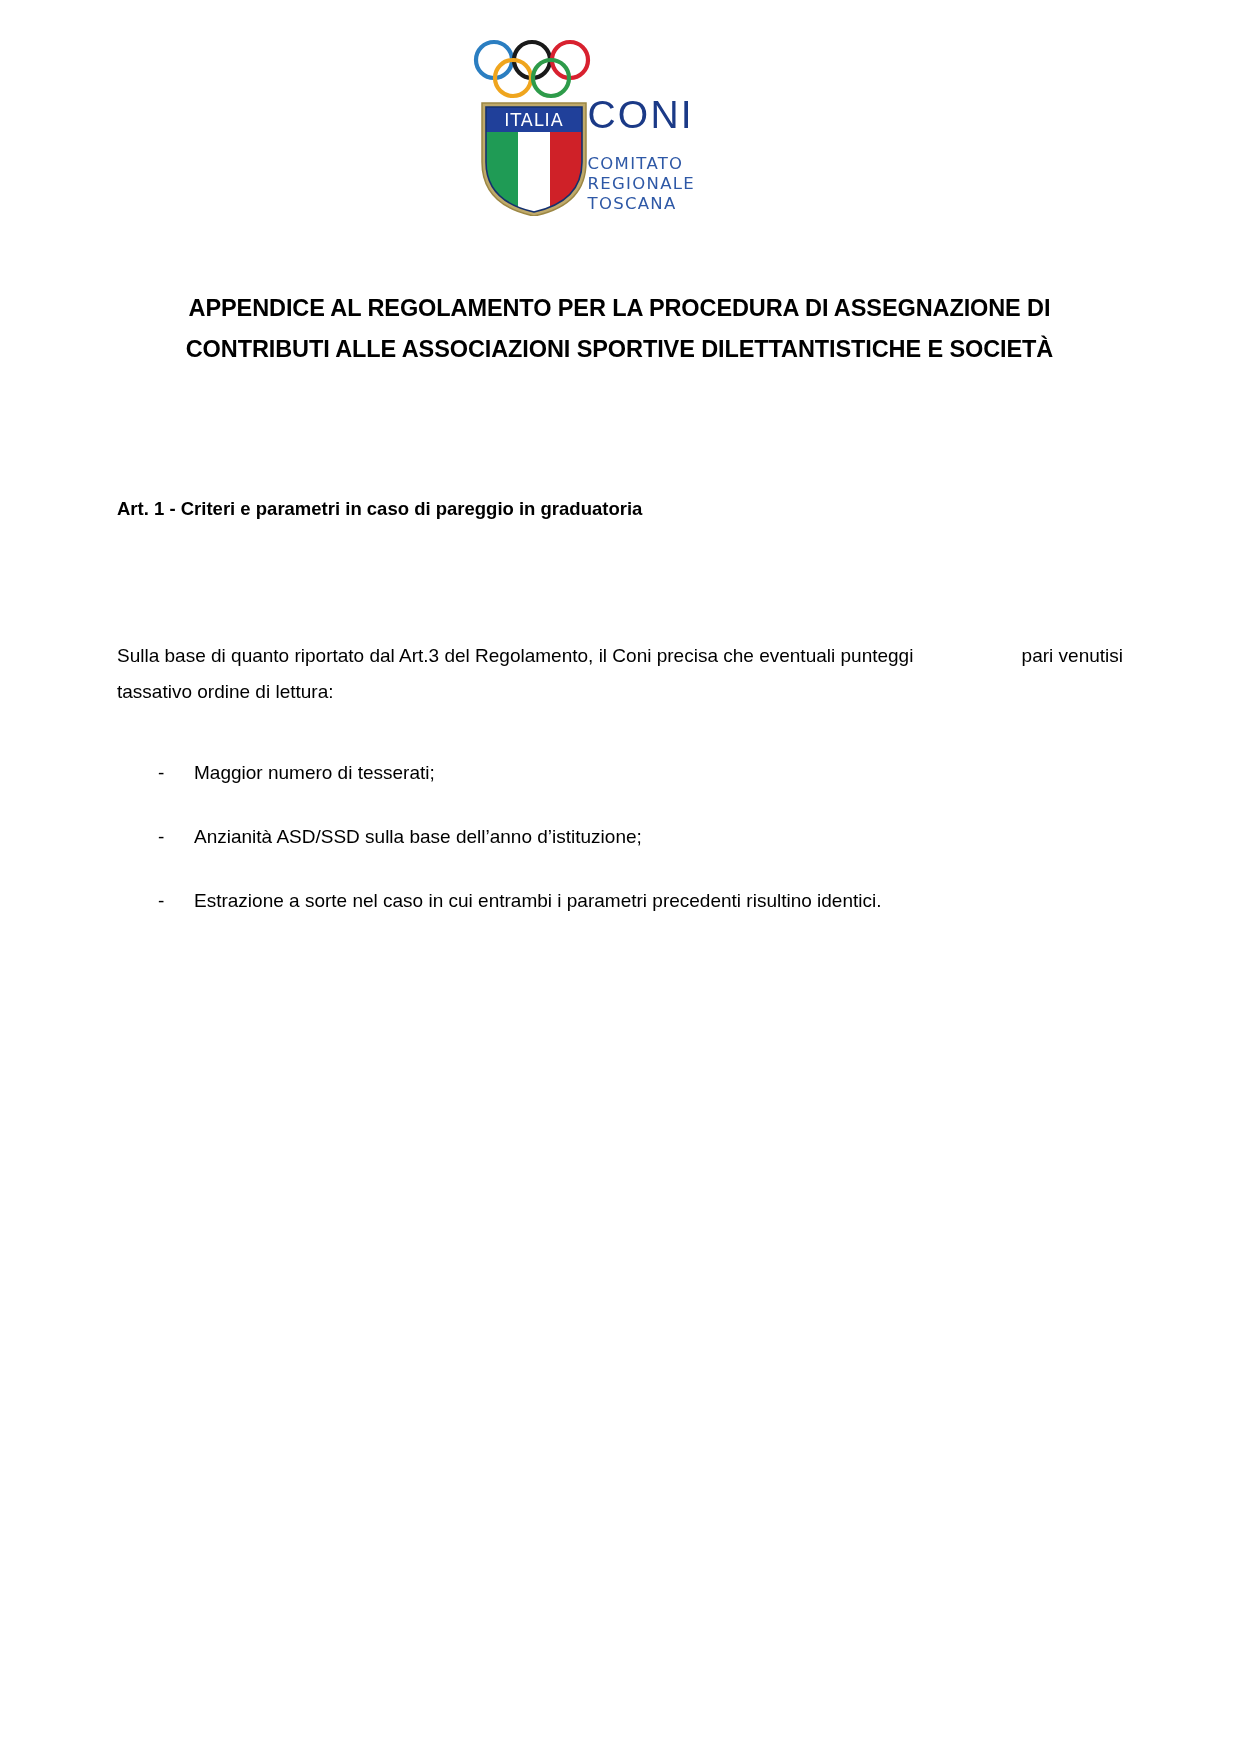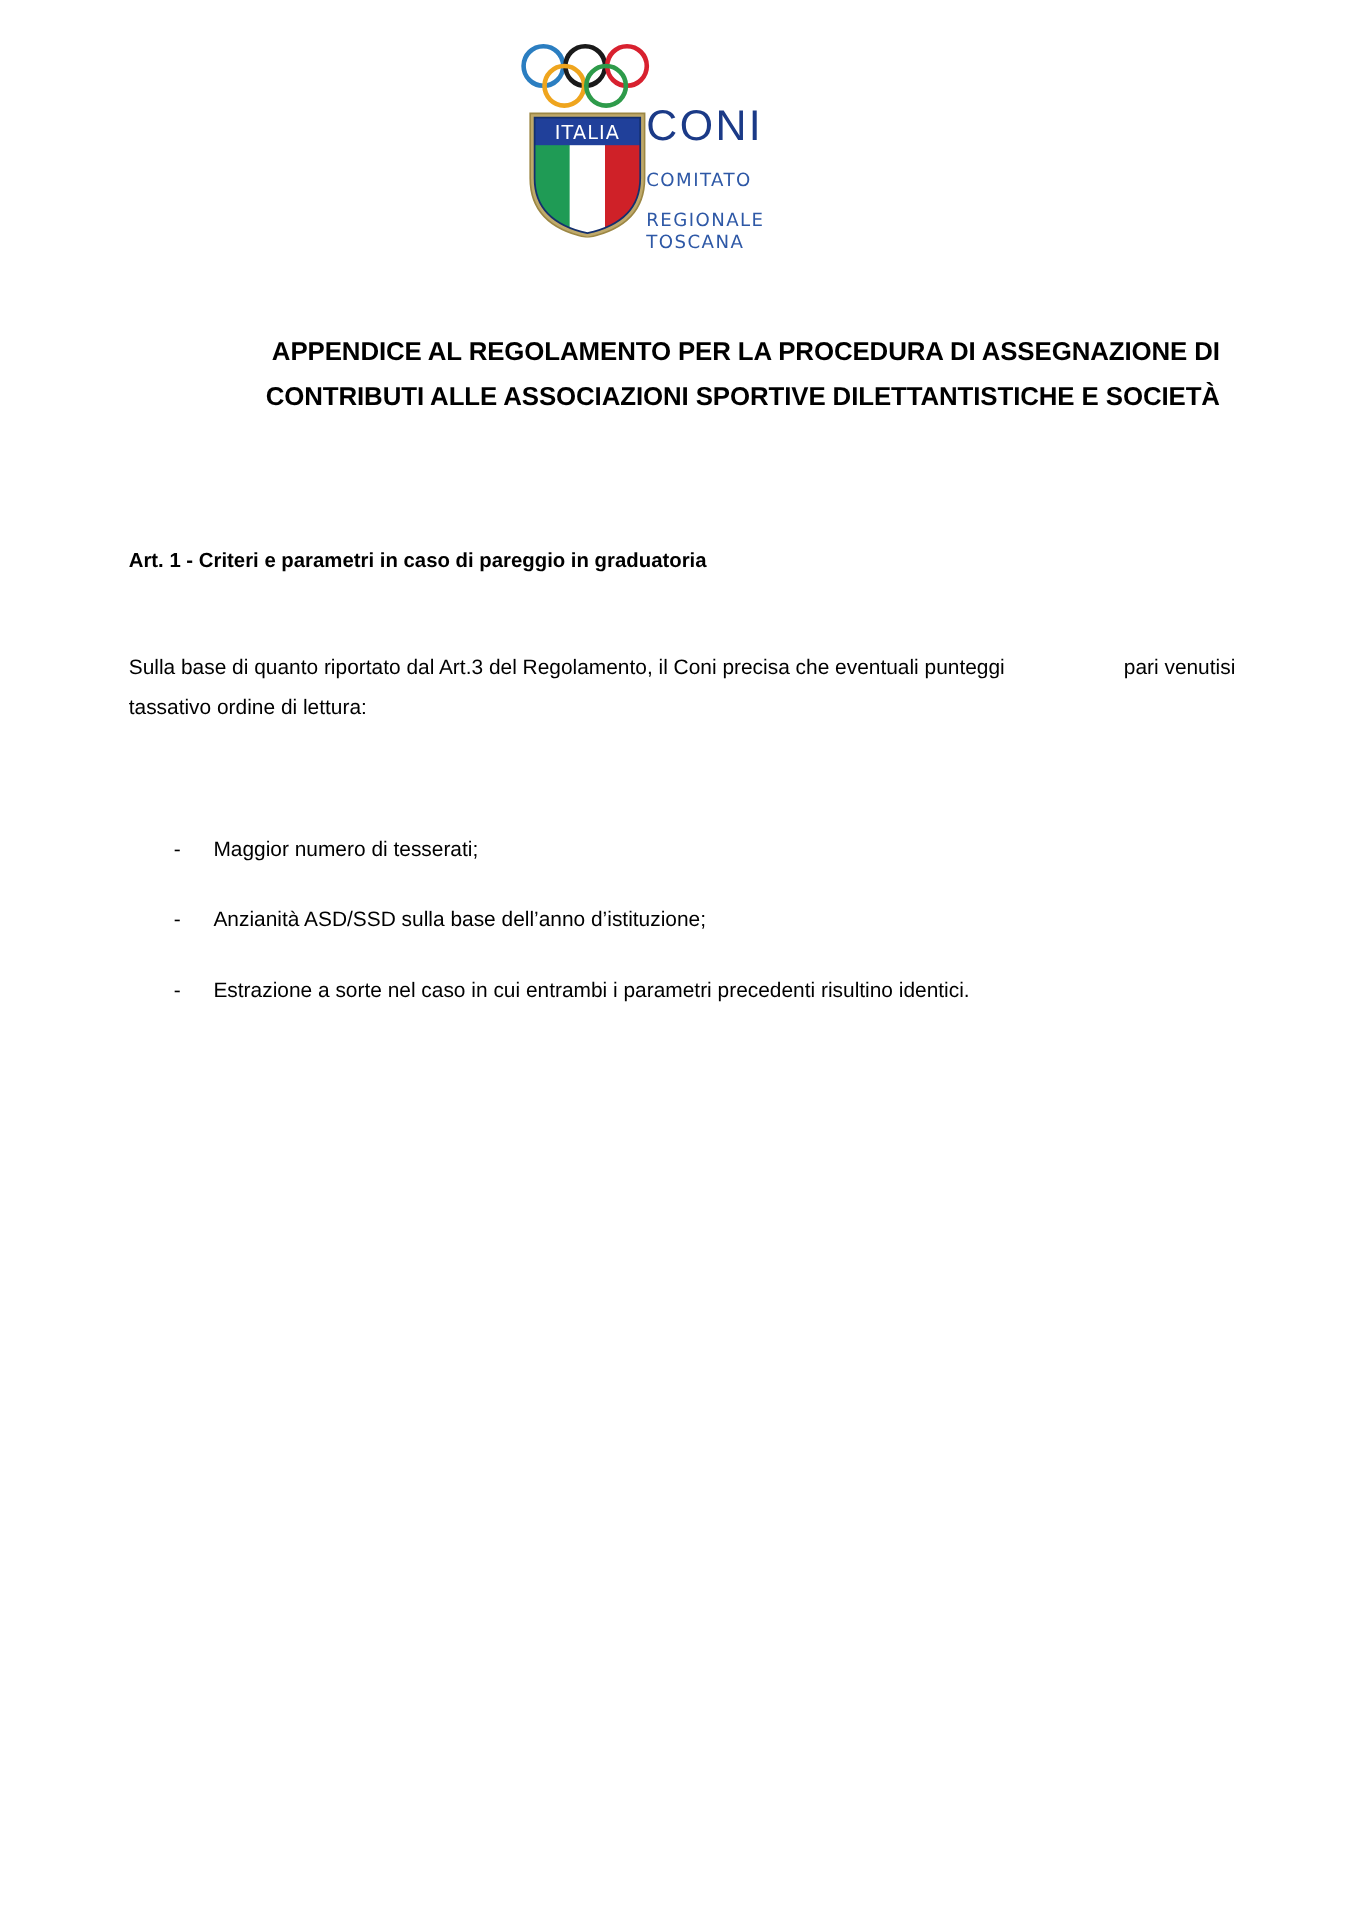--- a/index.html
+++ b/index.html
@@ -76,23 +76,23 @@
     font-weight: 400;
     display: block;
     line-height: 1.22;
     margin-top: 20px;
   }
 
   
   .doc-title {
     position: absolute;
     left: 130px;
-    top: 283px;
+    top: 272px;
     width: 979px;
-    text-align: right;
+    text-align: center;
     font-family: "Liberation Sans", sans-serif;
     font-weight: bold;
     font-size: 23.5px;
     line-height: 41px;
     color: #000000;
     letter-spacing: -0.1px;
   }
   .doc-title .tline { display: block; white-space: nowrap; }
 
   
@@ -118,21 +118,21 @@
     text-align: justify;
     text-justify: inter-word;
     color: #000000;
   }
   .body-para > span { display: block; }
   .body-para .jline {
     display: flex;
     justify-content: space-between;
   }
   .body-para .jline.last { display: block; }
-  .body-para .jline > i { font-style: normal; }
+  .body-para .jline > i { font-style: normal; margin-top: 48px; }
 
   
   .bullet-list {
     position: absolute;
     left: 117px;
     top: 758px;
     width: 1006px;
   }
   .bullet-item {
     display: flex;
@@ -185,21 +185,21 @@
             <rect x="7" y="7" width="96" height="25" fill="#20409a"></rect>
           </g>
           <path d="M7 7 H103 V62 C103 92 82 106 55 112 C28 106 7 92 7 62 Z" fill="none" stroke="#14306e" stroke-width="1.6"></path>
           <text x="55" y="26" text-anchor="middle" font-family="DejaVu Sans, sans-serif" font-size="17.5" fill="#ffffff" letter-spacing="1">ITALIA</text>
         </svg>
       </div>
 
       <div class="coni-text">
         <span class="coni-main">CONI</span>
         <span class="coni-sub">COMITATO</span>
-        <span class="coni-sub" style="margin-top:16px">REGIONALE</span>
+        <span class="coni-sub" style="margin-top:0">REGIONALE</span>
         <span class="coni-sub" style="margin-top:0">TOSCANA</span>
       </div>
 
     </div>
   </div>
 
   <h1 class="doc-title">
     <span class="tline">APPENDICE AL REGOLAMENTO PER LA PROCEDURA DI ASSEGNAZIONE DI</span>
     <span class="tline">CONTRIBUTI ALLE ASSOCIAZIONI SPORTIVE DILETTANTISTICHE E SOCIETÀ</span>
   </h1>

